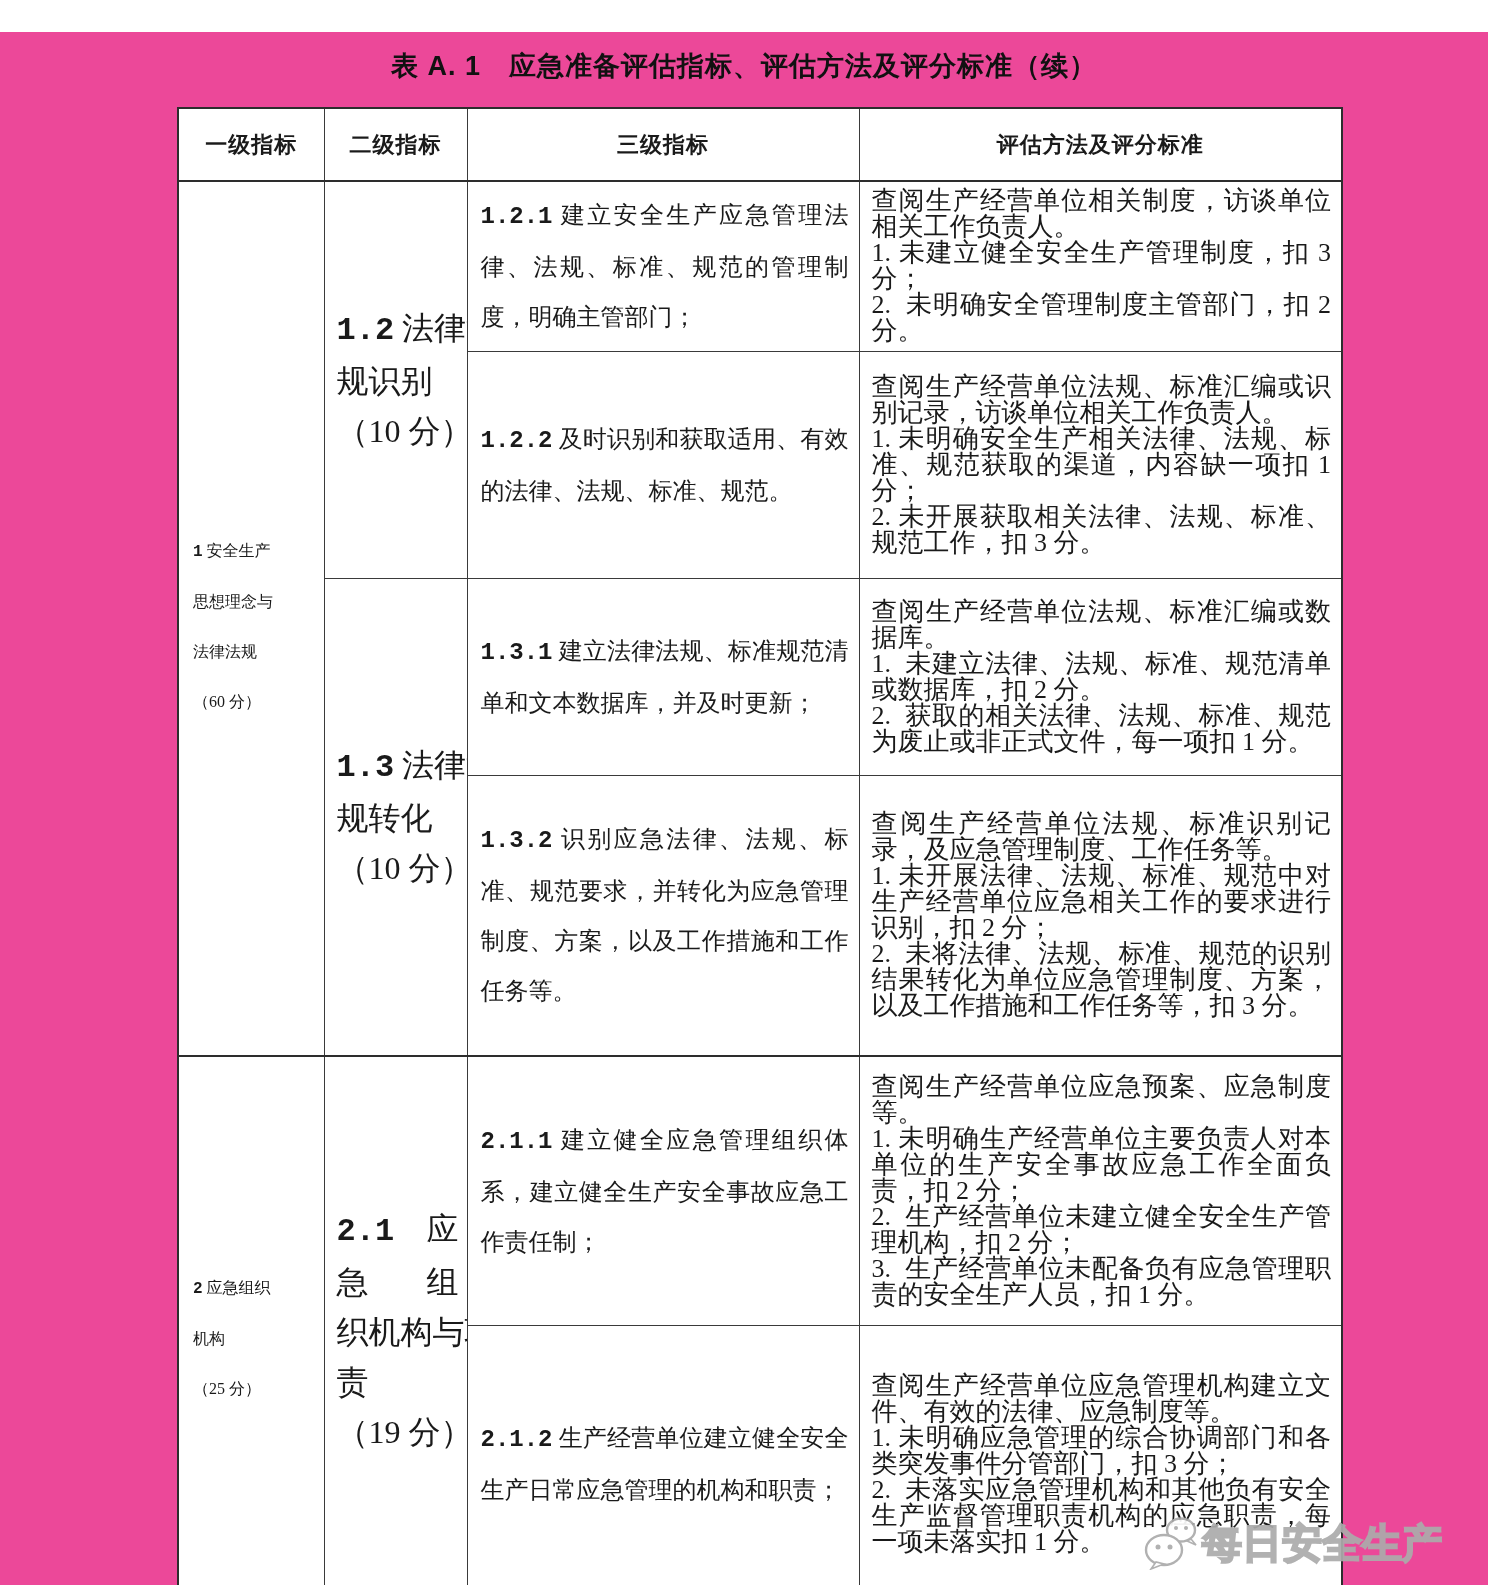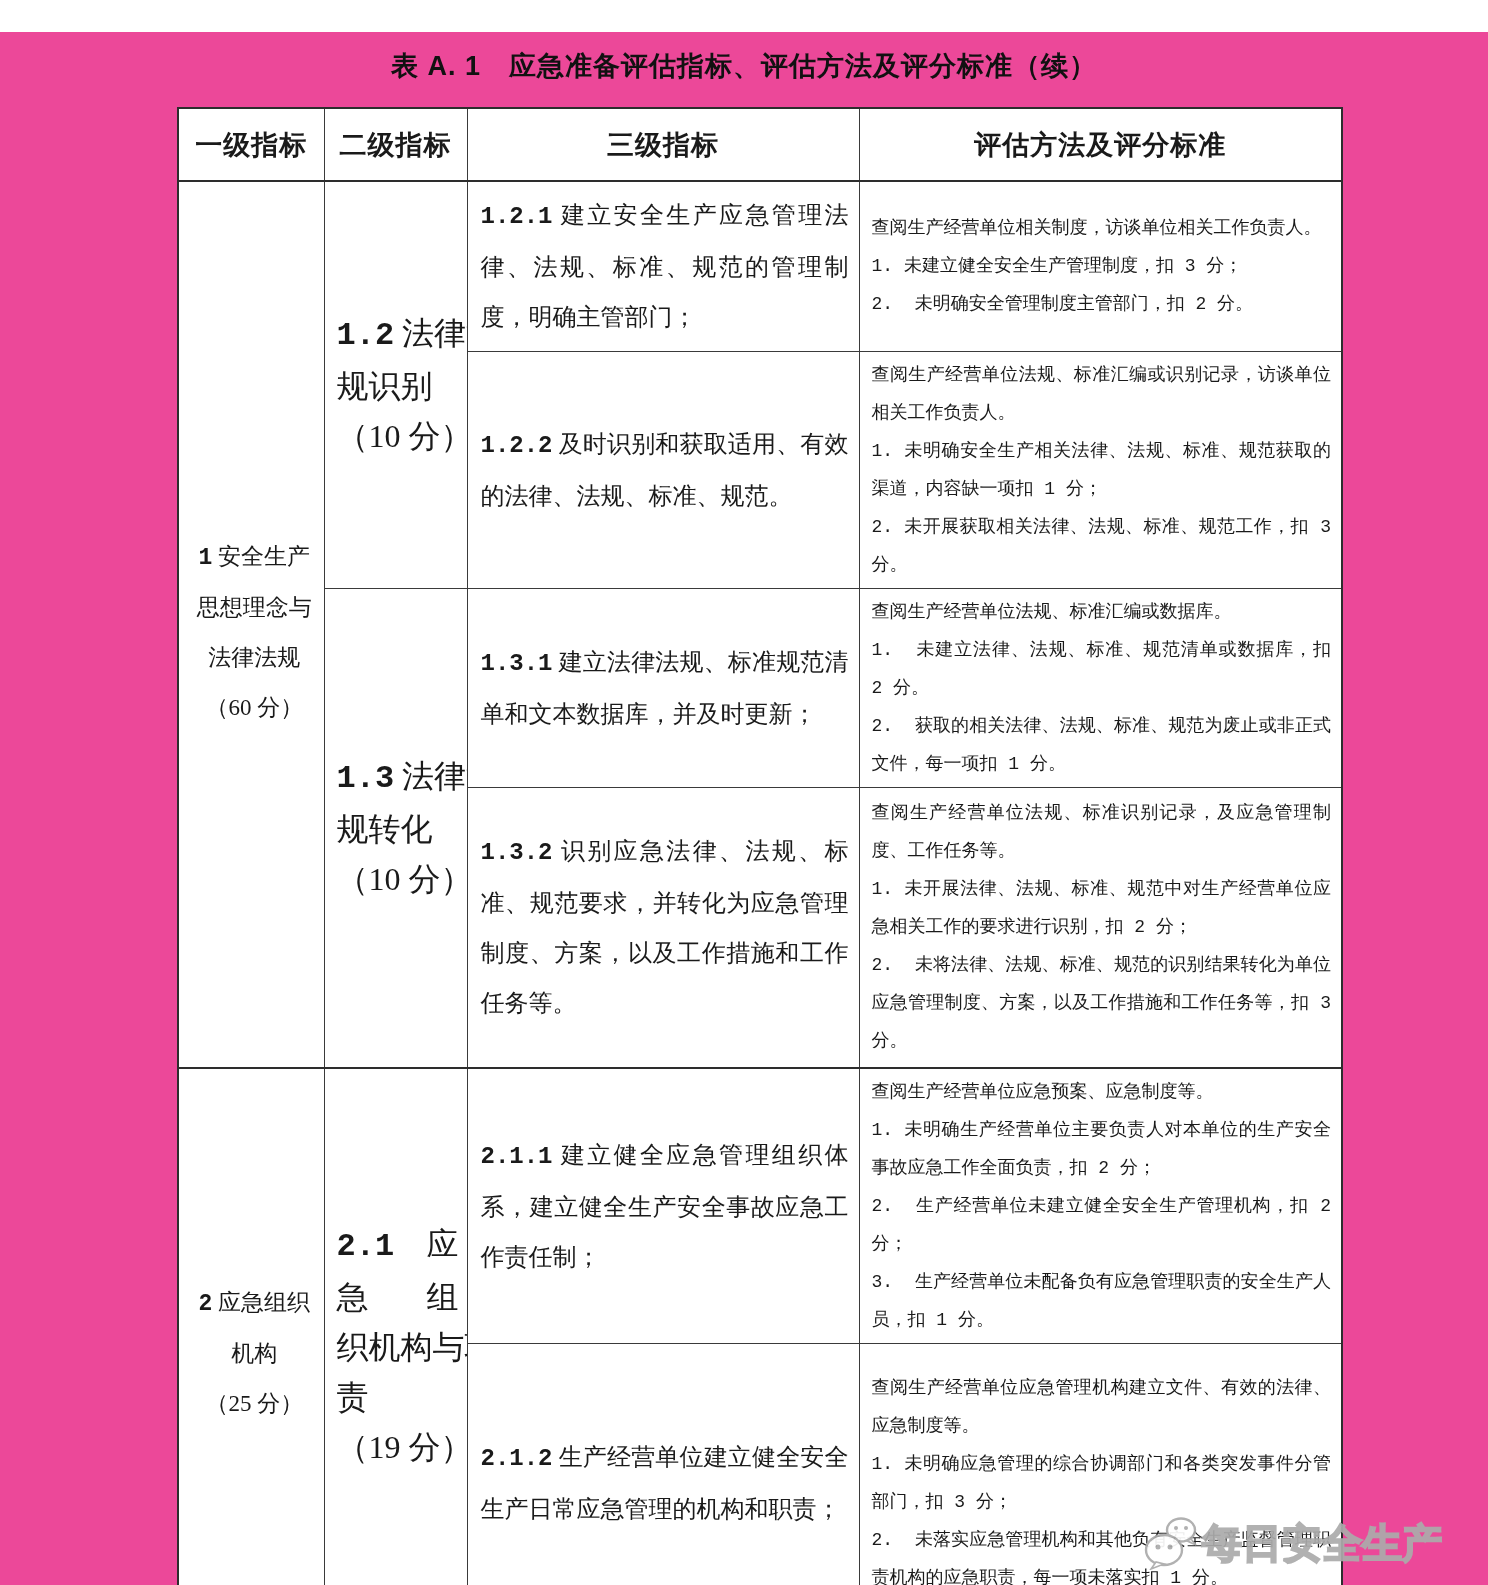--- a/index.html
+++ b/index.html
@@ -7,28 +7,28 @@
         font-family:"Liberation Serif","DejaVu Serif",serif;color:#1a1a1a;margin-top:32px;}
   .doc-title{position:absolute;top:16px;left:0;width:100%;text-align:center;
         font-family:"Liberation Sans","DejaVu Sans",sans-serif;font-weight:bold;
         font-size:27px;letter-spacing:1px;color:#111;}
   table.eval{position:absolute;left:177px;top:75px;width:1164px;
         border-collapse:collapse;table-layout:fixed;background:#fff;}
   table.eval{border:2px solid #2d2d2d;}
   .eval th,.eval td{border:1px solid #3a3a3a;vertical-align:middle;overflow:hidden;background:#fff;}
   tr.hdr{height:73px;}
   tr.hdr th{border-bottom:2px solid #2d2d2d;font-family:Liberation Serif, serif;
-        font-weight:700;font-size:27px;text-align:center;letter-spacing:1px;}
+        font-weight:700;font-size:22px;text-align:center;letter-spacing:1px;}
   tr.section td{border-top:2px solid #2d2d2d;}
   tr.r1{height:170px;} tr.r2{height:227px;} tr.r3{height:197px;}
   tr.r4{height:281px;} tr.r5{height:269px;} tr.r6{height:279px;}
-  td.c1{padding:16px 8px 0 14px;font-size:23px;line-height:50px;text-align:center;}
+  td.c1{padding:16px 8px 0 14px;font-size:16px;line-height:50px;}
   td.c2{padding:0 8px 0 12px;font-size:32px;line-height:50px;}
   td.c3{padding:0 10px 0 13px;font-size:24px;line-height:50px;}
-  td.c4{padding:4px 10px 4px 12px;font-size:18px;line-height:38px;font-family:Liberation Mono, monospace;}
+  td.c4{padding:4px 10px 4px 12px;font-size:26px;line-height:26px;}
   .ln{white-space:nowrap;}
   .jlast{white-space:normal;text-align:justify;text-align-last:justify;text-justify:inter-character;}
   .num{font-weight:700;font-family:Liberation Mono, monospace;}
   .p3{margin:0;text-align:justify;}
   .mp{text-align:justify;}
   .watermark{position:absolute;left:1144px;top:1484px;display:flex;align-items:center;
         z-index:5;opacity:0.92;}
   .wm-text{font-family:"Liberation Sans","DejaVu Sans",sans-serif;font-weight:700;font-size:40px;
         line-height:1;color:#fdfdfd;-webkit-text-stroke:2px #ababab;white-space:nowrap;
         text-shadow:0 0 1px #b5b5b5;}

